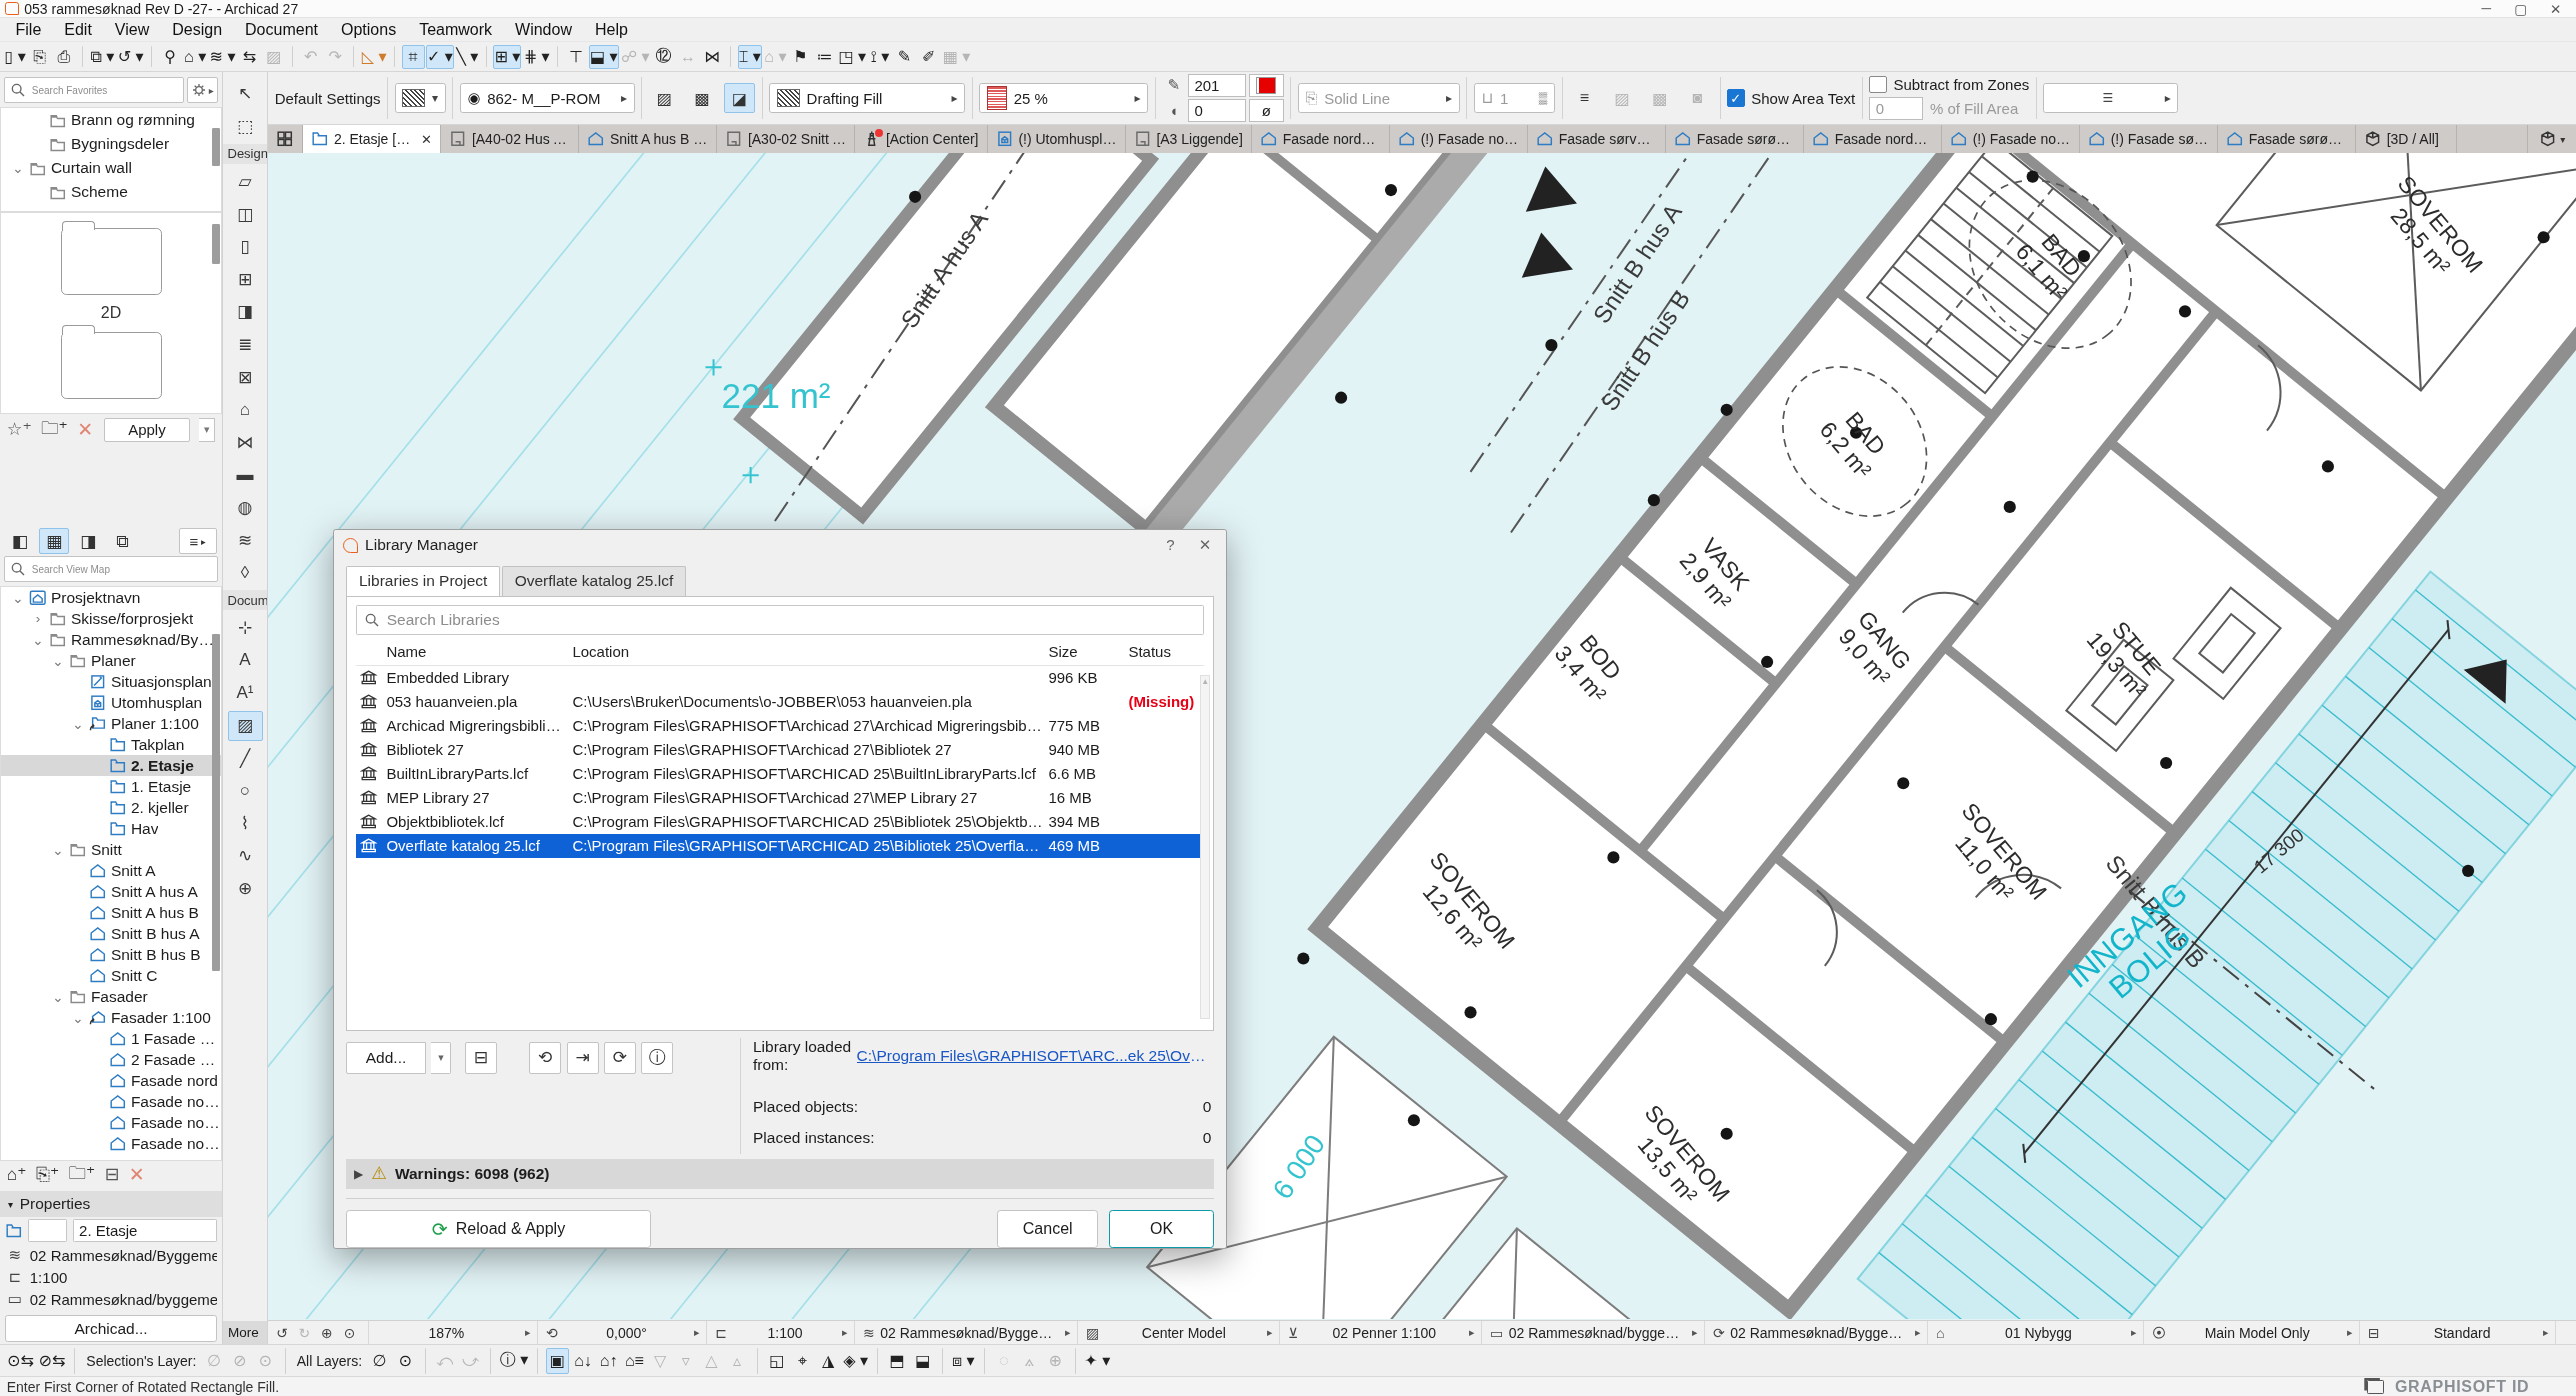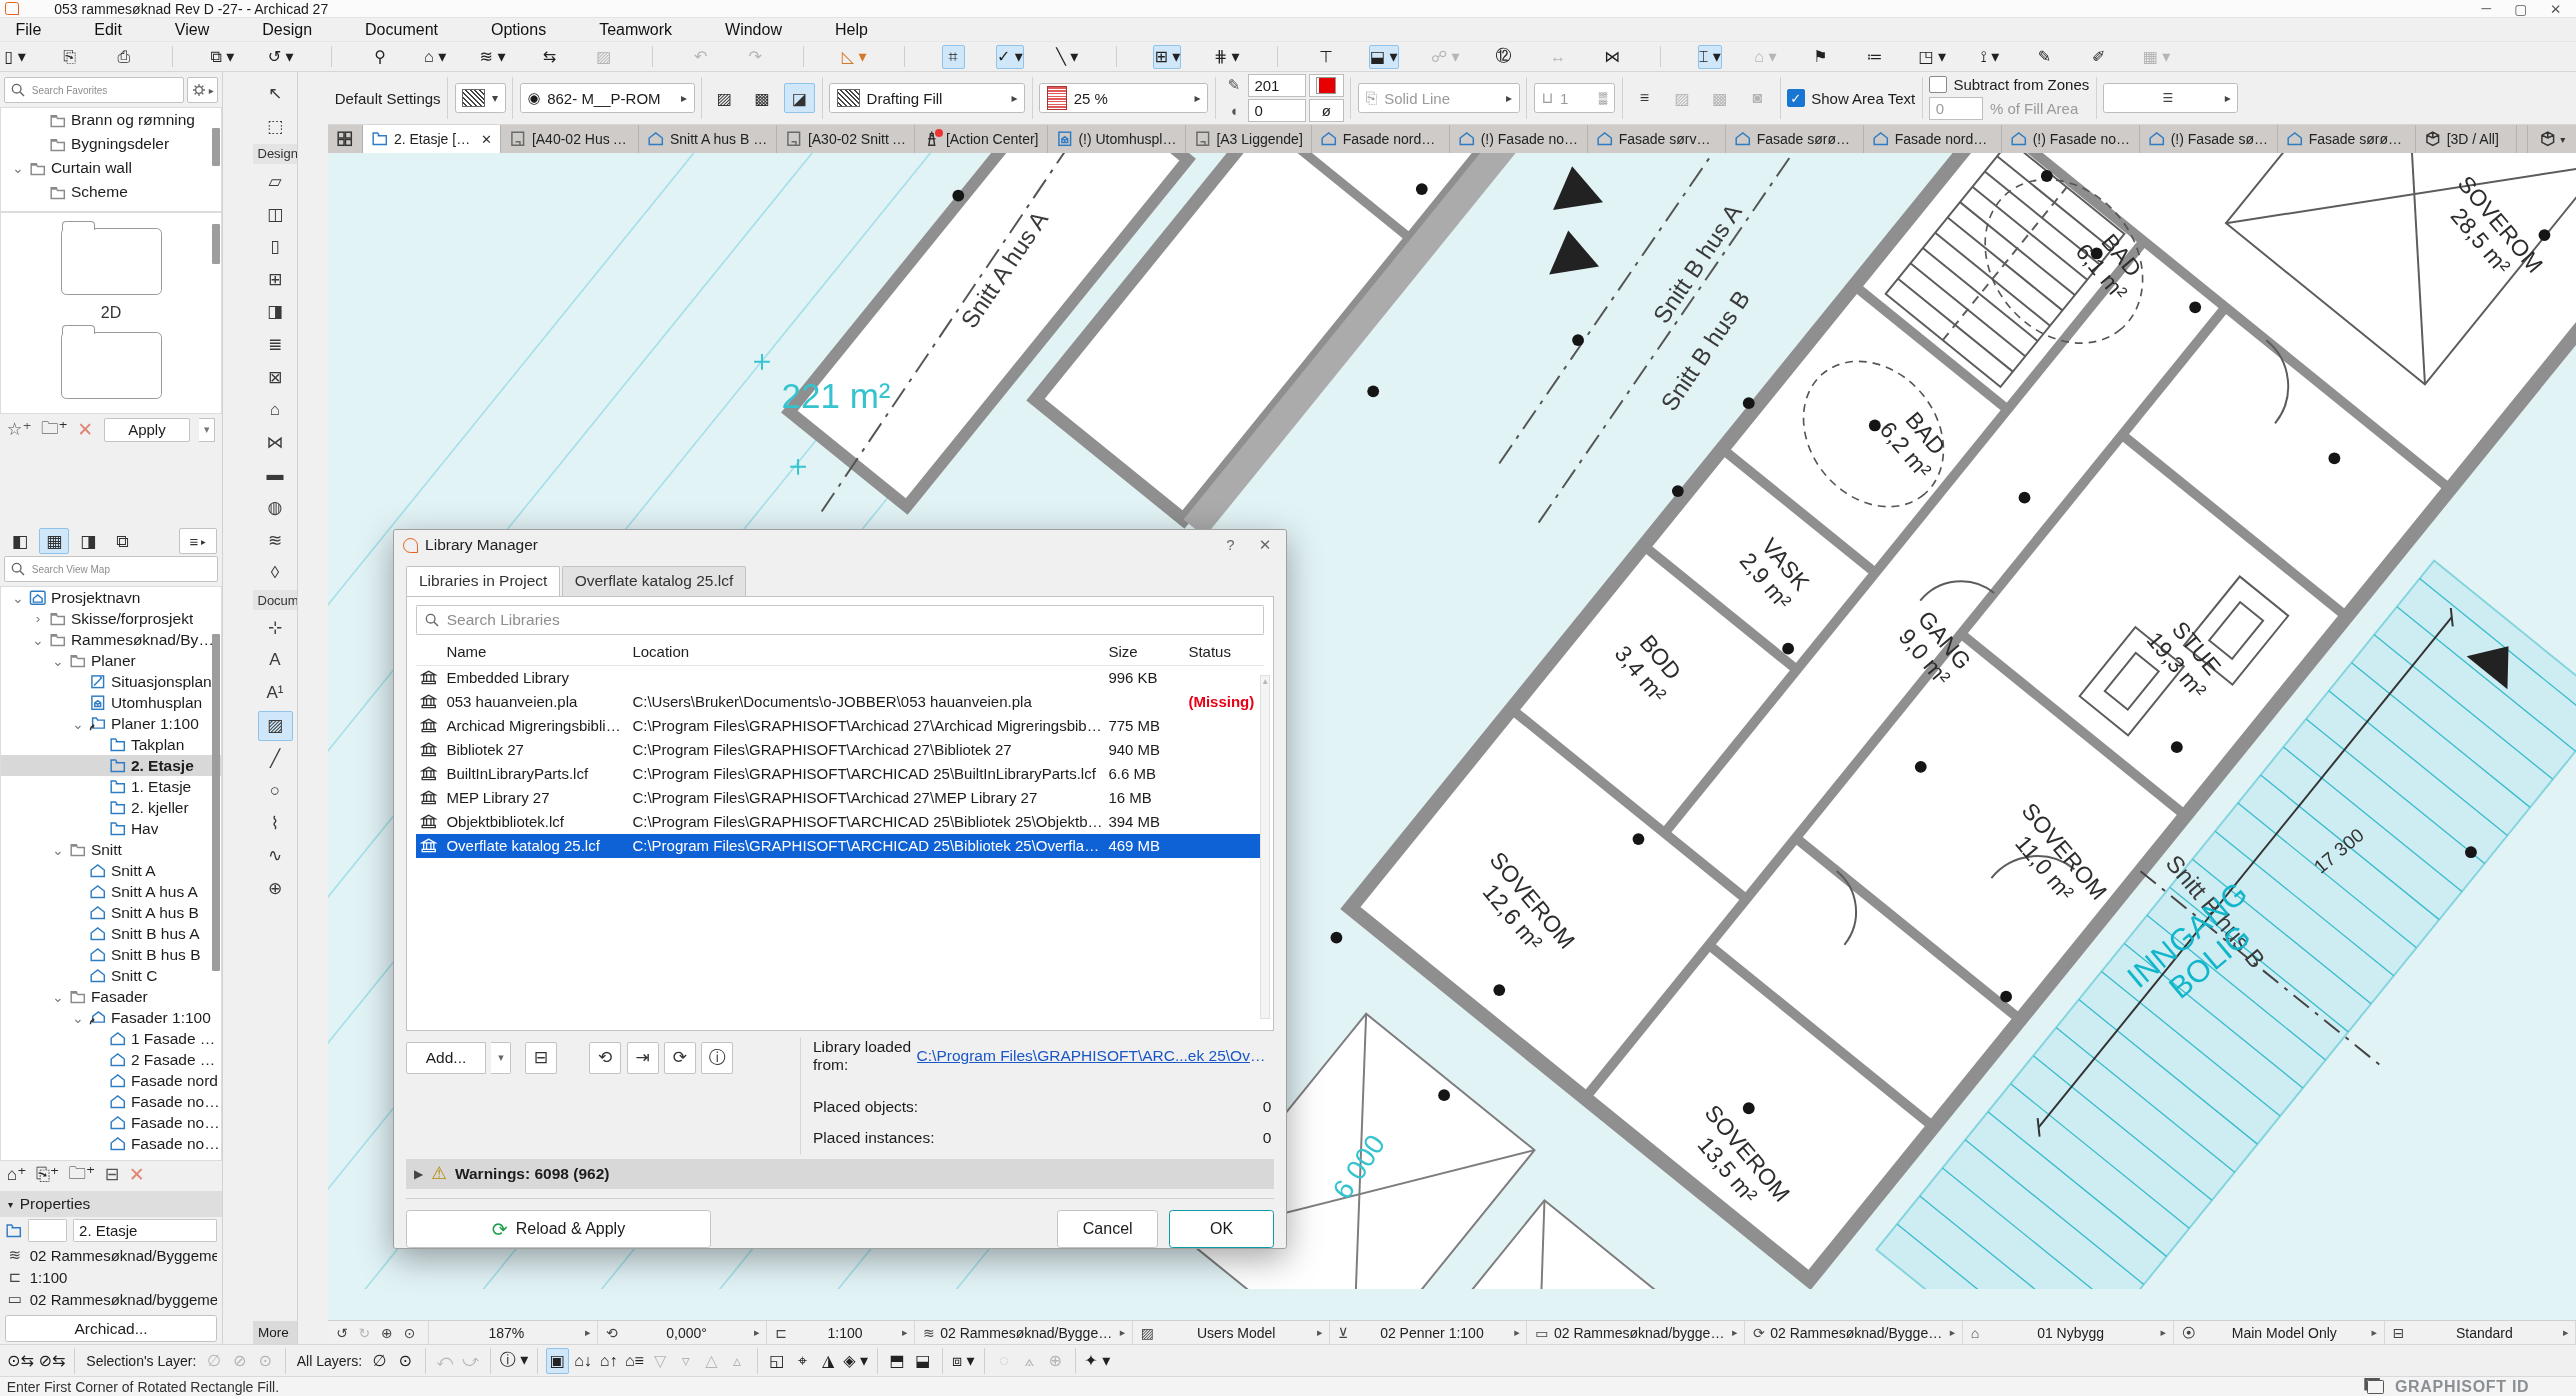--- a/index.html
+++ b/index.html
@@ -1,17 +1,17 @@
 <!DOCTYPE html>
 <html><head>
 <meta charset="utf-8">
 <style>
   *{margin:0;padding:0;box-sizing:border-box;font-family:"Liberation Sans","DejaVu Sans",sans-serif;}
   html,body{width:2576px;height:1397px;overflow:hidden;background:#f0f0f0;font-size:15px;color:#1c1c1c;}
-  .band{position:absolute;left:0;right:0;gap:30px;}
+  .band{position:absolute;left:0;right:0;}
   
   #titlebar{top:0;height:18px;background:#fbfbfb;border-bottom:0.7px solid #e3e3e3;display:flex;align-items:center;padding:0 5.4px;font-size:14px;}
   #titlebar .appico{width:13.5px;height:13.5px;border:1.3px solid #e8601c;border-radius:2.7px 2.7px 0 2.7px;margin-right:5.4px;}
   #titlebar .wctl{margin-left:auto;display:flex;gap:23px;color:#555;font-size:13.5px;padding-right:9.4px;}
   #menubar{top:18px;height:24px;background:#f0f0f0;display:flex;align-items:center;padding-left:4px;border-bottom:0.7px solid #e6e6e6;}
   #menubar .mi{padding:0 11.5px;height:100%;display:flex;align-items:center;font-size:16px;color:#111;cursor:default;}
   #toolbar1{top:42px;height:30px;background:#f0f0f0;border-bottom:0.7px solid #d6d6d6;display:flex;align-items:center;padding-left:2.7px;}
   .titem{min-width:23px;height:24px;display:flex;align-items:center;justify-content:center;font-size:16px;color:#222;border:0.7px solid transparent;border-radius:2px;margin:0 0.7px;white-space:nowrap;}
   .titem.active{background:#cfe7f8;border-color:#8fc3ea;}
   .titem.dim{color:#b5b5b5;}
@@ -1343,21 +1343,21 @@
       <span style="display:flex;height:100%;flex:1;min-width:0">
 
           <span class="qseg" style="width: 223px;">
             <span class="qico">≋</span>
             <span class="qtxt">02 Rammesøknad/Byggemeld...</span>
             <span class="qarr">▸</span>
           </span>
 
           <span class="qseg" style="width: 202px;">
             <span class="qico">▨</span>
-            <span class="qtxt">Users Model</span>
+            <span class="qtxt">Center Model</span>
             <span class="qarr">▸</span>
           </span>
 
           <span class="qseg" style="width: 202px;">
             <span class="qico">⊻</span>
             <span class="qtxt">02 Penner 1:100</span>
             <span class="qarr">▸</span>
           </span>
 
           <span class="qseg" style="width: 223px;">

